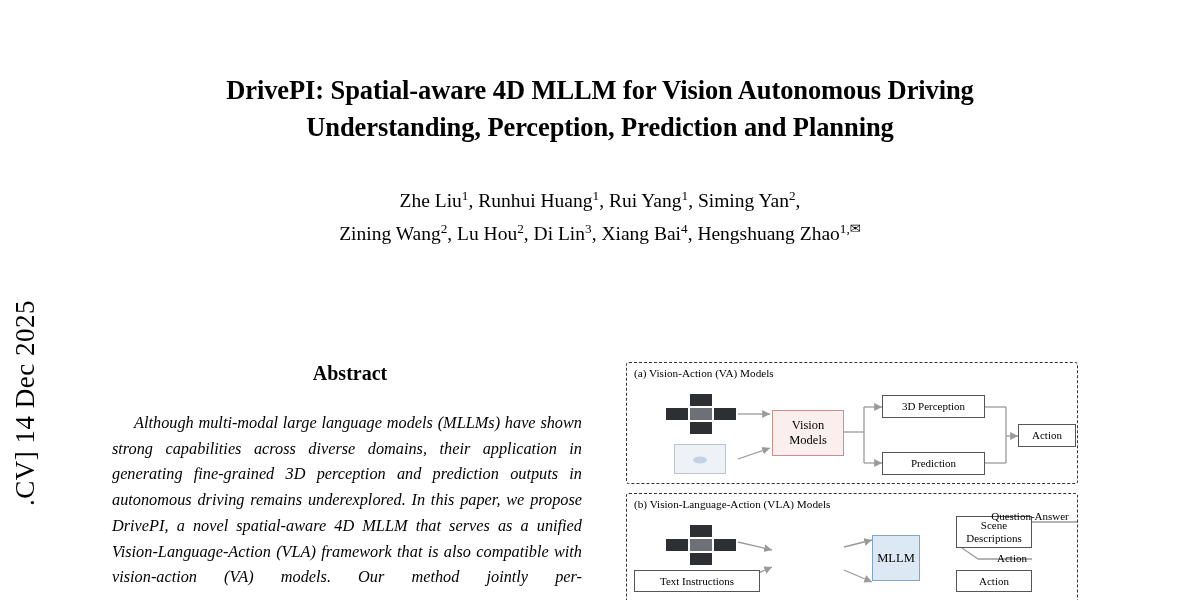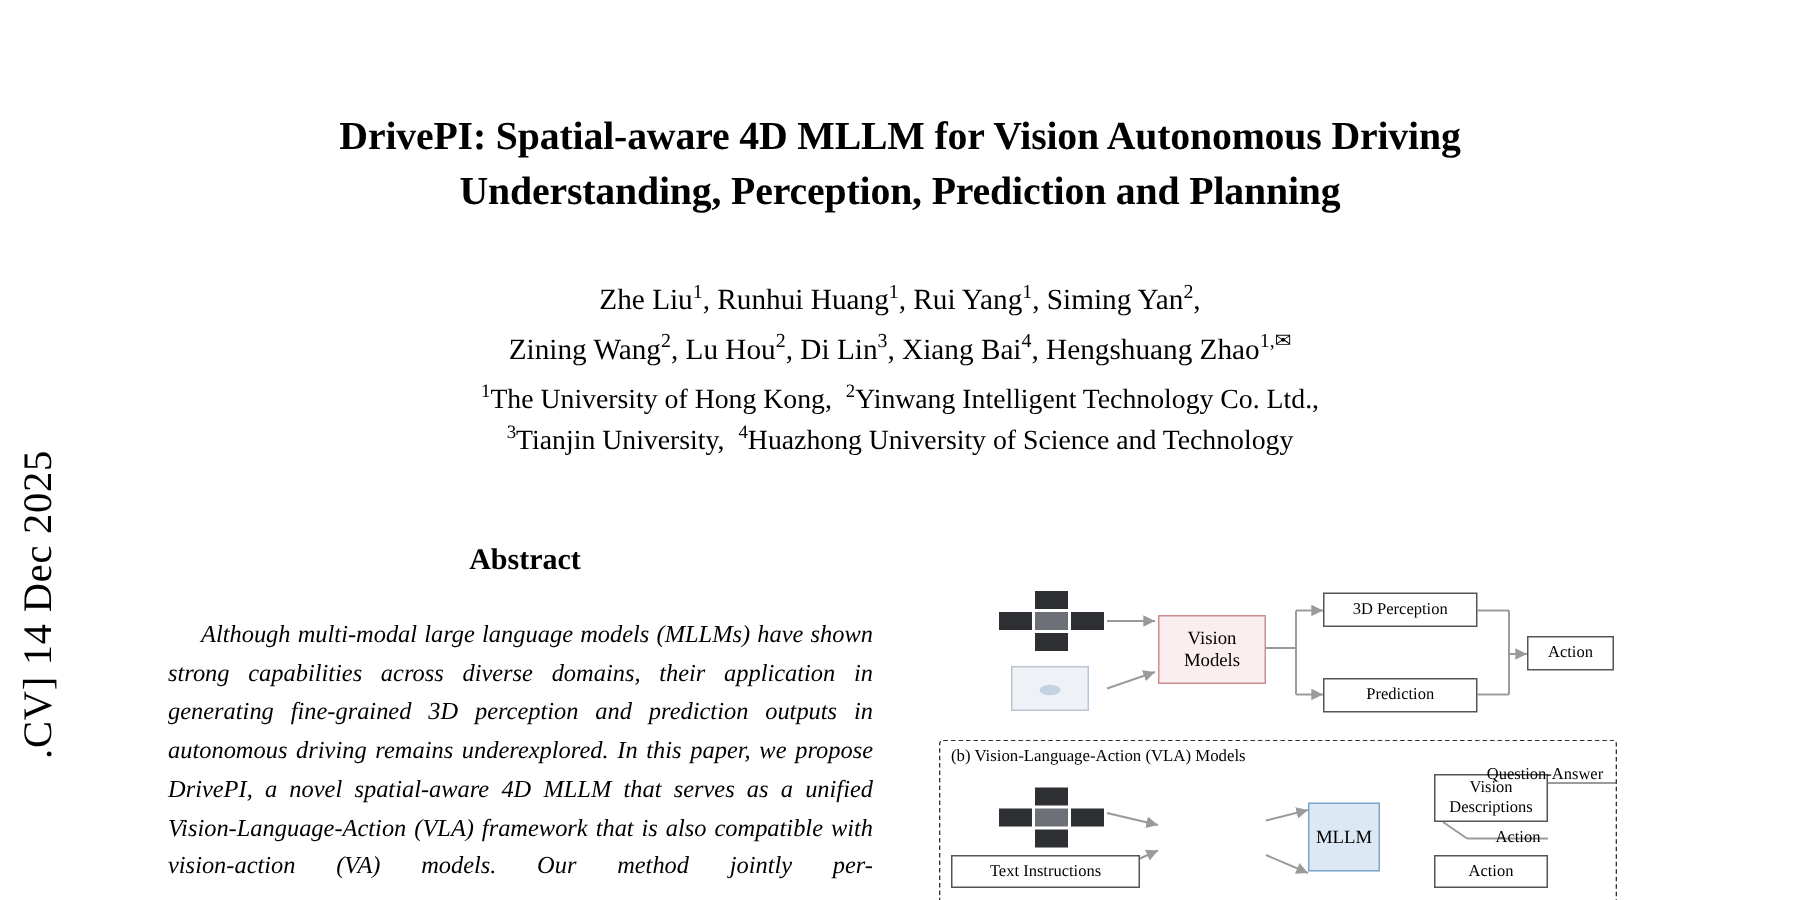--- a/index.html
+++ b/index.html
@@ -206,24 +206,20 @@
 
   <div class="title-wrap">
     <div class="title">DrivePI: Spatial-aware 4D MLLM for Vision Autonomous Driving Understanding, Perception, Prediction and Planning</div>
   </div>
 
   <div class="authors">
     <div>Zhe Liu<sup>1</sup>, Runhui Huang<sup>1</sup>, Rui Yang<sup>1</sup>, Siming Yan<sup>2</sup>,</div>
     <div>Zining Wang<sup>2</sup>, Lu Hou<sup>2</sup>, Di Lin<sup>3</sup>, Xiang Bai<sup>4</sup>, Hengshuang Zhao<sup>1,✉</sup></div>
   </div>
 
-  <div class="affils">
-    <div><sup>1</sup>The University of Hong Kong, &nbsp;<sup>2</sup>Yinwang Intelligent Technology Co. Ltd.,</div>
-    <div><sup>3</sup>Tianjin University, &nbsp;<sup>4</sup>Huazhong University of Science and Technology</div>
-  </div>
 
   <div class="abstract-head">Abstract</div>
   <div class="abstract-body">
     <p>Although multi-modal large language models (MLLMs) have shown strong capabilities across diverse domains, their application in generating fine-grained 3D perception and prediction outputs in autonomous driving remains underexplored. In this paper, we propose DrivePI, a novel spatial-aware 4D MLLM that serves as a unified Vision-Language-Action (VLA) framework that is also compatible with vision-action (VA) models. Our method jointly per-</p>
   </div>
 
   <div class="figure">
 
     <svg class="wires">
       <defs>
@@ -246,20 +242,23 @@
       <line x1="112" y1="180" x2="146" y2="188" stroke="#9a9a9a" stroke-width="1.3" marker-end="url(#ah)"></line>
       <line x1="112" y1="220" x2="146" y2="205" stroke="#9a9a9a" stroke-width="1.3" marker-end="url(#ah)"></line>
       <line x1="218" y1="185" x2="246" y2="178" stroke="#9a9a9a" stroke-width="1.3" marker-end="url(#ah)"></line>
       <line x1="218" y1="208" x2="246" y2="220" stroke="#9a9a9a" stroke-width="1.3" marker-end="url(#ah)"></line>
       <line x1="336" y1="170" x2="352" y2="160" stroke="#9a9a9a" stroke-width="1.3"></line>
       <line x1="336" y1="186" x2="352" y2="197" stroke="#9a9a9a" stroke-width="1.3"></line>
       <line x1="352" y1="160" x2="452" y2="160" stroke="#9a9a9a" stroke-width="1.3"></line>
       <line x1="352" y1="197" x2="406" y2="197" stroke="#9a9a9a" stroke-width="1.3"></line>
     </svg>
 
+    <div class="panel panel-a">
+      <div class="panel-label">(a) Vision-Action (VA) Models</div>
+    </div>
 
     <div class="camgrid" style="left:40px; top:32px; width:70px; height:40px;">
       <div class="blank"></div>
         <div></div>
         <div class="blank"></div>
       <div></div>
         <div class="dim"></div>
         <div></div>
       <div class="blank"></div>
         <div></div>
@@ -302,21 +301,21 @@
 
     <div class="nbox" style="left:8px; top:208px; width:126px; height:22px;">
       <span>Text Instructions</span>
     </div>
 
     <div class="nbox blue" style="left:246px; top:173px; width:48px; height:46px; left:246px;">
       <span>MLLM</span>
     </div>
 
     <div class="nbox" style="left:330px; top:154px; width:76px; height:32px;">
-      <span>Vision Descriptions</span>
+      <span>Scene Descriptions</span>
     </div>
 
     <div class="nbox" style="left:330px; top:208px; width:76px; height:22px;">
       <span>Action</span>
     </div>
 
     <div class="plain-label" style="left:352px; top:148px; width:104px;">Question-Answer</div>
     <div class="plain-label" style="left:360px; top:190px; width:52px;">Action</div>
 
   </div>

